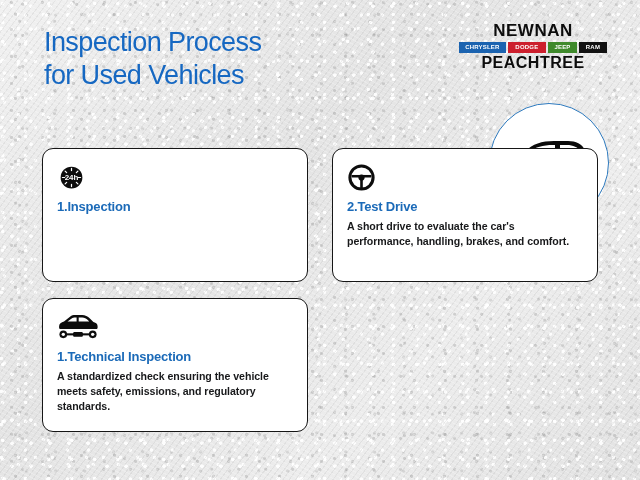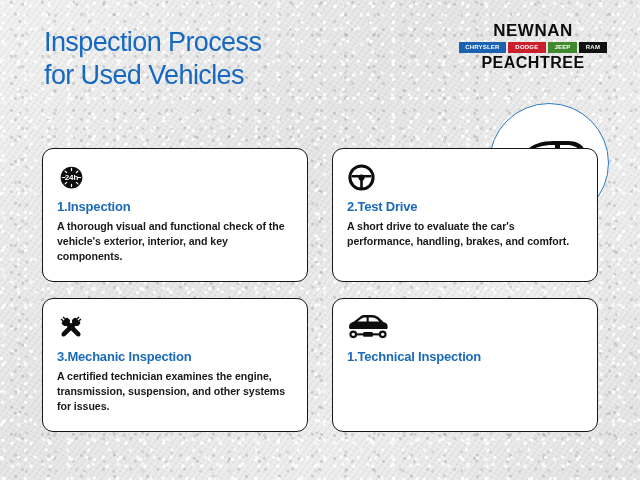--- a/index.html
+++ b/index.html
@@ -198,73 +198,51 @@
             <line x1="29.5" y1="20" x2="32.5" y2="20"></line>
             <line x1="11.2" y1="11.2" x2="13.3" y2="13.3"></line>
             <line x1="26.7" y1="26.7" x2="28.8" y2="28.8"></line>
             <line x1="28.8" y1="11.2" x2="26.7" y2="13.3"></line>
             <line x1="13.3" y1="26.7" x2="11.2" y2="28.8"></line>
           </g>
           <text x="20" y="24" fill="#ffffff" font-size="11" font-weight="bold" text-anchor="middle" font-family="Liberation Sans, sans-serif">24h</text>
         </svg>
       </div>
       <div class="card-heading">1.Inspection</div>
-      <div class="card-body">A thorough visual and functional check of the vehicle's exterior, interior, and key components.</div>
     </div>
 
     <div class="step-card">
       <div class="card-icon">
         <svg width="29" height="29" viewBox="0 0 40 40">
           <circle cx="20" cy="20" r="16" fill="none" stroke="#0d0d0d" stroke-width="4.2"></circle>
           <circle cx="20" cy="20" r="4.3" fill="#0d0d0d"></circle>
           <path fill="#0d0d0d" d="M6.5 16.5 L33.5 16.5 L33.5 20 L6.5 20 Z"></path>
           <path fill="#0d0d0d" d="M18.2 22.5 L21.8 22.5 L21.8 35 L18.2 35 Z"></path>
         </svg>
       </div>
       <div class="card-heading">2.Test Drive</div>
       <div class="card-body">A short drive to evaluate the car's performance, handling, brakes, and comfort.</div>
     </div>
 
-    <div class="step-card">
-      <div class="card-icon">
-        <svg width="28" height="28" viewBox="0 0 40 40">
-          <g fill="#0d0d0d">
-            <g transform="rotate(45 20 20)">
-              <path d="M17 2 L17 6 L19 6 L19 2 Z M21 2 L21 6 L23 6 L23 2 Z
-                       M16 6 L24 6 C25.4 6 26 7 26 8.2 L26 11 C26 12.6 24.8 13.6 23.4 13.9
-                       L23.4 34 C23.4 36.3 21.9 38 20 38 C18.1 38 16.6 36.3 16.6 34
-                       L16.6 13.9 C15.2 13.6 14 12.6 14 11 L14 8.2 C14 7 14.6 6 16 6 Z"></path>
-            </g>
-            <g transform="rotate(-45 20 20)">
-              <path d="M17 2 L17 6 L19 6 L19 2 Z M21 2 L21 6 L23 6 L23 2 Z
-                       M16 6 L24 6 C25.4 6 26 7 26 8.2 L26 11 C26 12.6 24.8 13.6 23.4 13.9
-                       L23.4 34 C23.4 36.3 21.9 38 20 38 C18.1 38 16.6 36.3 16.6 34
-                       L16.6 13.9 C15.2 13.6 14 12.6 14 11 L14 8.2 C14 7 14.6 6 16 6 Z"></path>
-            </g>
-          </g>
-        </svg>
-      </div>
-      <div class="card-heading">3.Mechanic Inspection</div>
-      <div class="card-body">A certified technician examines the engine, transmission, suspension, and other systems for issues.</div>
-    </div>
 
     <div class="step-card">
       <div class="card-icon">
         <svg width="42" height="28" viewBox="0 0 60 40">
           <path fill="#0d0d0d" d="M3 19 C3 15 6 13 10 12 L19 5 C21 3.5 23 3 26 3 L36 3
                                   C40 3 44 5 47 8 L52 13 C56 14 58 16 58 19 L58 21
                                   C58 22.2 57 23 56 23 L5 23 C4 23 3 22.2 3 21 Z"></path>
           <path fill="#ffffff" d="M21 8 C22.4 6.8 24 6.4 26 6.4 L28 6.4 L28 12 L15 12 Z"></path>
           <path fill="#ffffff" d="M31 6.4 L36 6.4 C39 6.4 42 7.6 44 10 L46 12 L31 12 Z"></path>
           <path fill="#0d0d0d" d="M9 29 L51 29 L51 32 L9 32 Z"></path>
           <path fill="#0d0d0d" d="M25 27 L35 27 C36.2 27 37 27.8 37 29 L37 32 C37 33.2 36.2 34 35 34
                                   L25 34 C23.8 34 23 33.2 23 32 L23 29 C23 27.8 23.8 27 25 27 Z"></path>
           <circle cx="9" cy="30.5" r="5.5" fill="#0d0d0d"></circle>
           <circle cx="9" cy="30.5" r="2.4" fill="#ffffff"></circle>
           <circle cx="51" cy="30.5" r="5.5" fill="#0d0d0d"></circle>
           <circle cx="51" cy="30.5" r="2.4" fill="#ffffff"></circle>
         </svg>
       </div>
       <div class="card-heading">1.Technical Inspection</div>
+      <div class="card-body">A standardized check ensuring the vehicle meets safety, emissions, and regulatory standards.</div>
     </div>
 
   </div>
 </div>
 
 </body></html>

